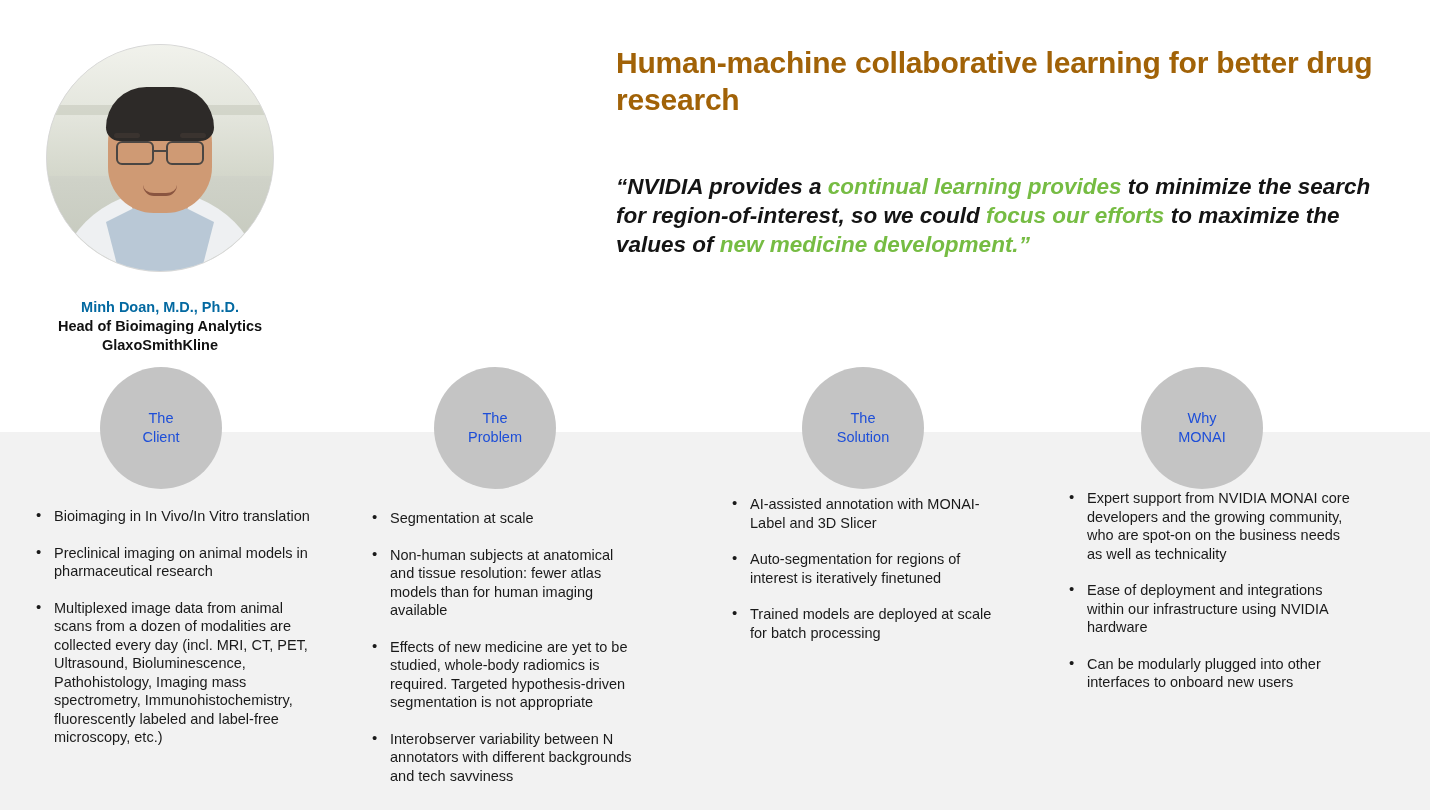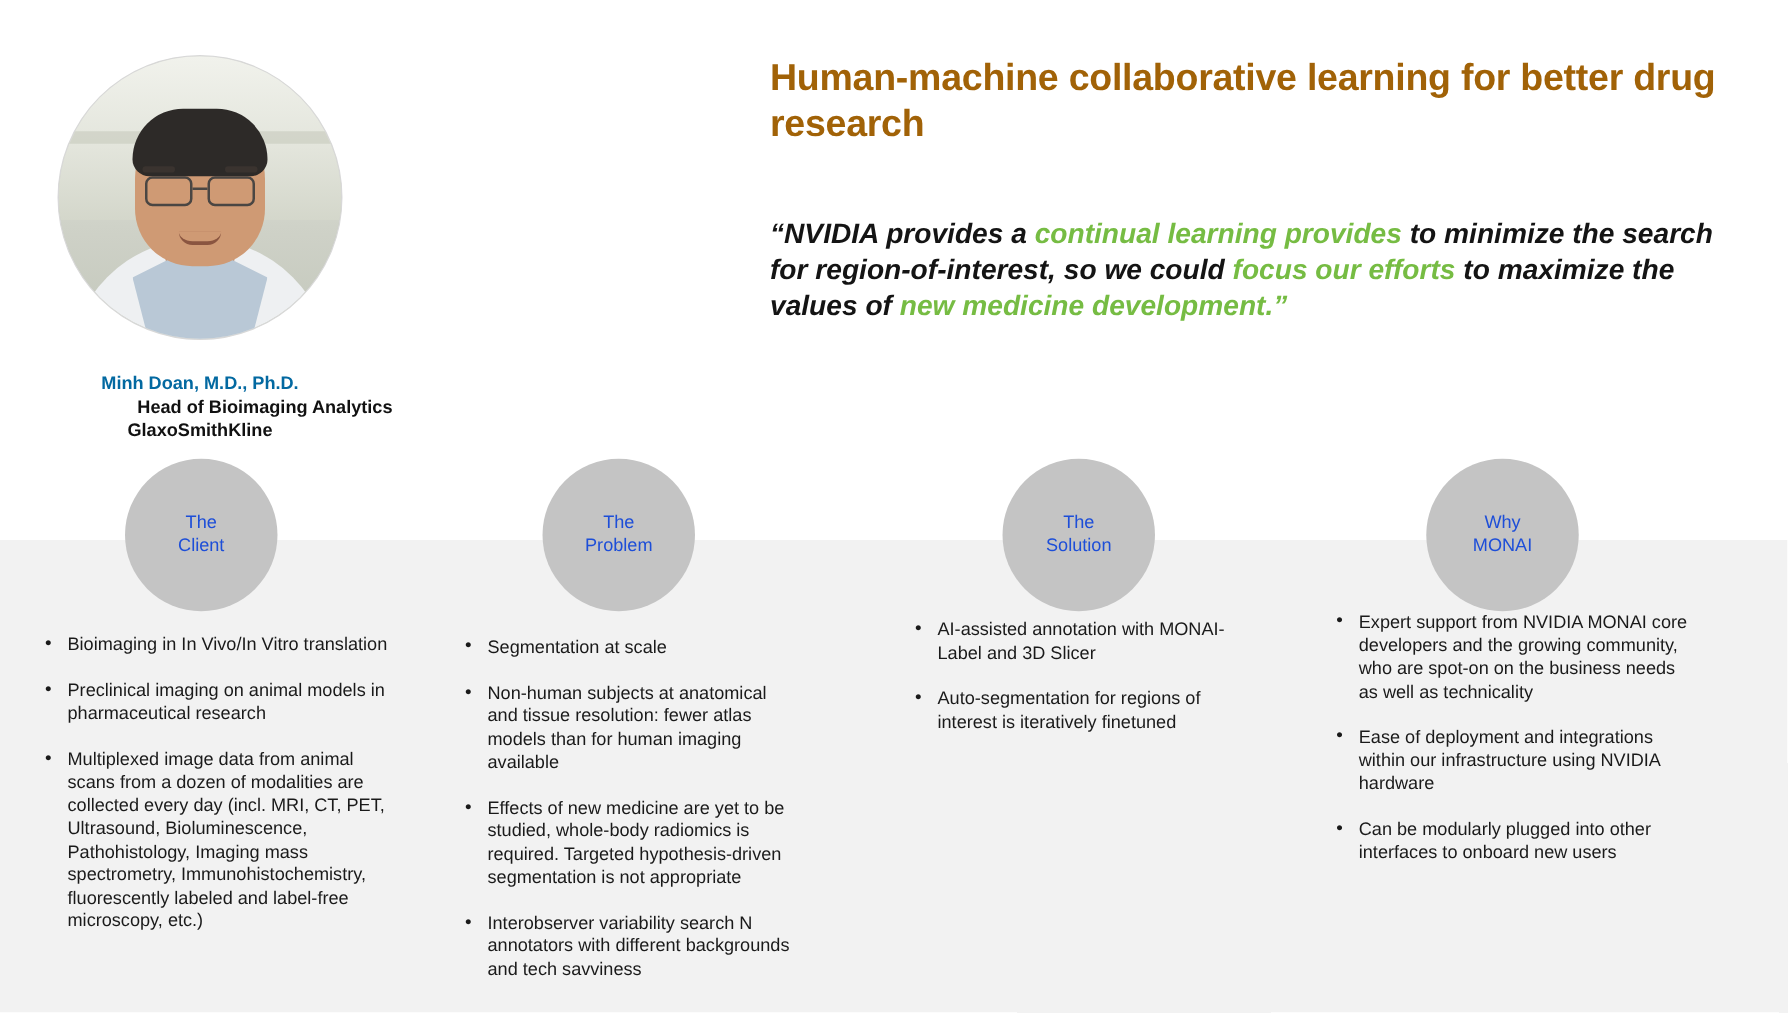--- a/index.html
+++ b/index.html
@@ -165,21 +165,21 @@
   .profile-role, .profile-org {
     position: absolute;
     left: 6px;
     width: 308px;
     text-align: center;
     font-size: 14.5px;
     font-weight: bold;
     line-height: 19px;
     color: #111;
   }
-  .profile-role { top: 317px; text-align: right; }
+  .profile-role { top: 317px; }
   .profile-org  { top: 336px; }
 
   
   .headline {
     position: absolute;
     left: 616px;
     top: 44px;
     width: 760px;
     font-size: 30px;
     font-weight: bold;
@@ -308,34 +308,35 @@
   <div class="bubble">
     <div>
       <div>The</div>
       <div>Problem</div>
     </div>
   </div>
   <ul class="bullets">
       <li>Segmentation at scale</li>
       <li>Non-human subjects at anatomical and tissue resolution: fewer atlas models than for human imaging available</li>
       <li>Effects of new medicine are yet to be studied, whole-body radiomics is required. Targeted hypothesis-driven segmentation is not appropriate</li>
-      <li>Interobserver variability search N annotators with different backgrounds and tech savviness</li>
+      <li>Interobserver variability between N annotators with different backgrounds and tech savviness</li>
     </ul>
 </div>
 
 <div class="col col-3">
   <div class="bubble">
     <div>
       <div>The</div>
       <div>Solution</div>
     </div>
   </div>
   <ul class="bullets">
       <li>AI-assisted annotation with MONAI-Label and 3D Slicer</li>
       <li>Auto-segmentation for regions of interest is iteratively finetuned</li>
+      <li>Trained models are deployed at scale for batch processing</li>
     </ul>
 </div>
 
 <div class="col col-4">
   <div class="bubble">
     <div>
       <div>Why</div>
       <div>MONAI</div>
     </div>
   </div>

